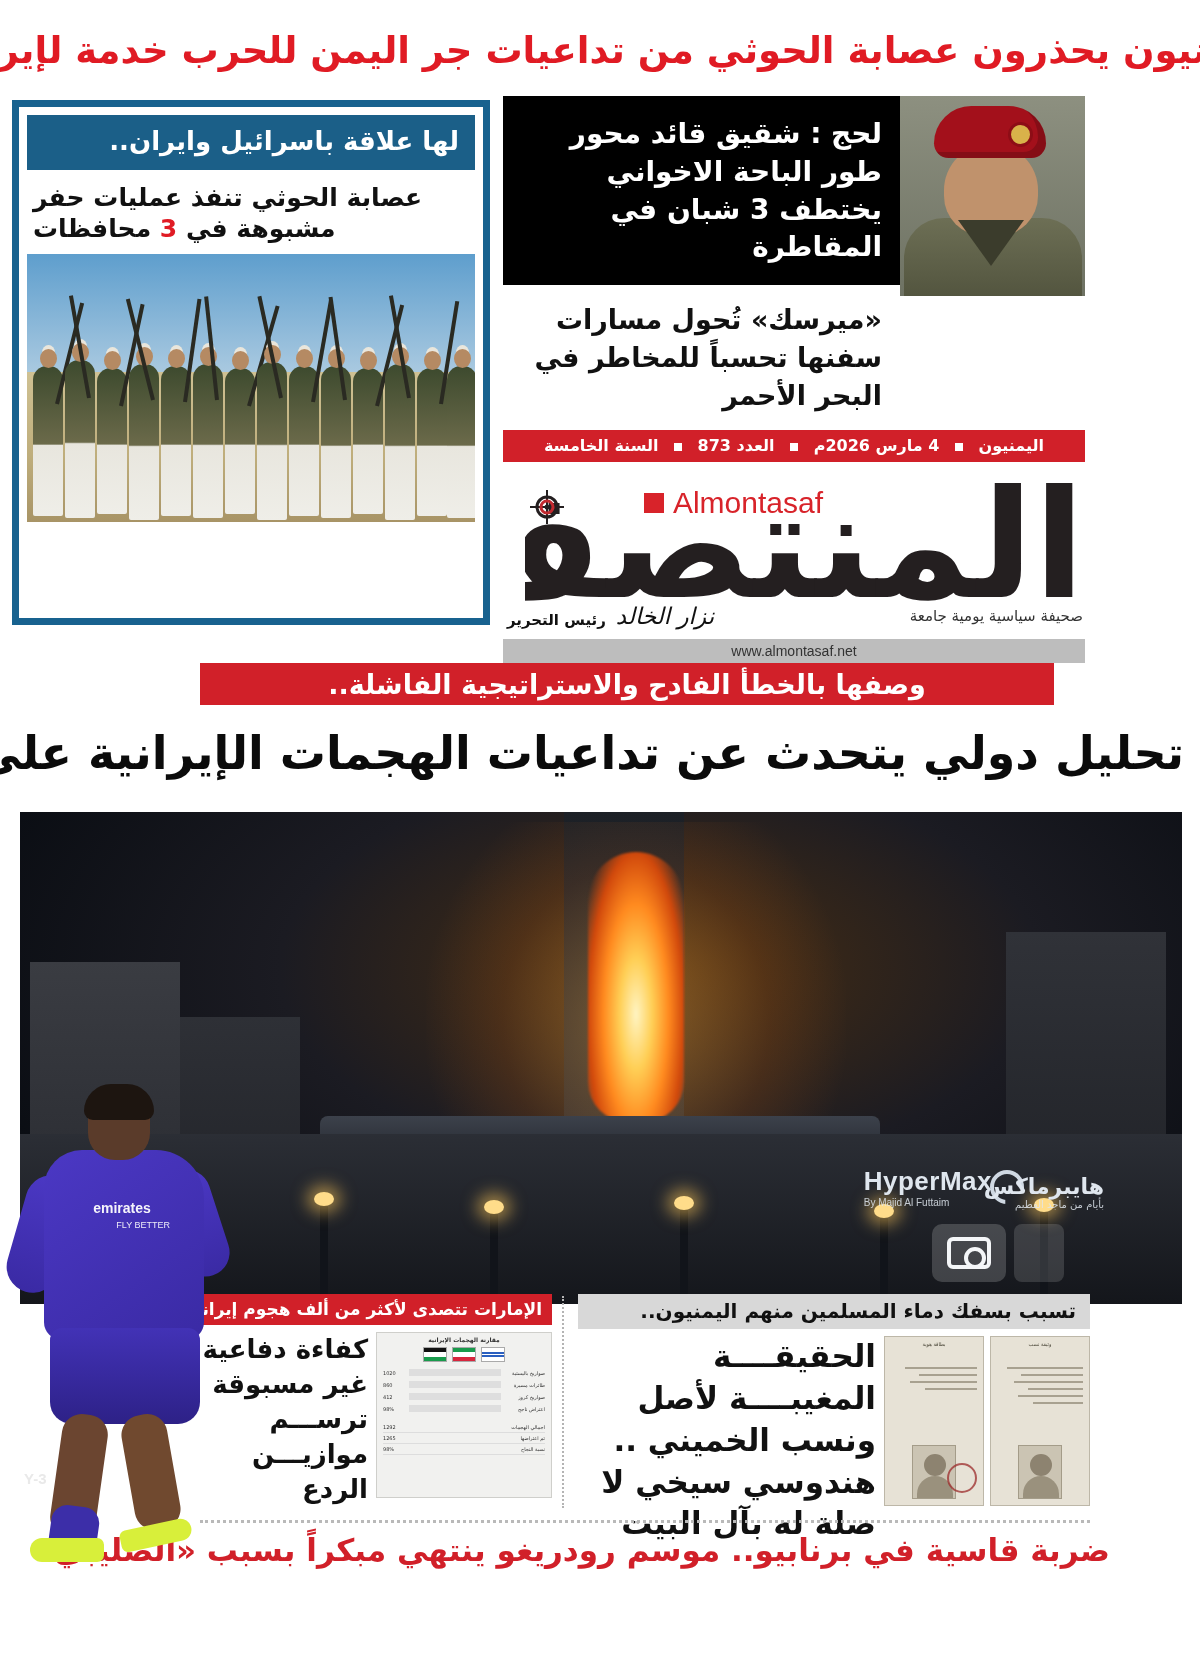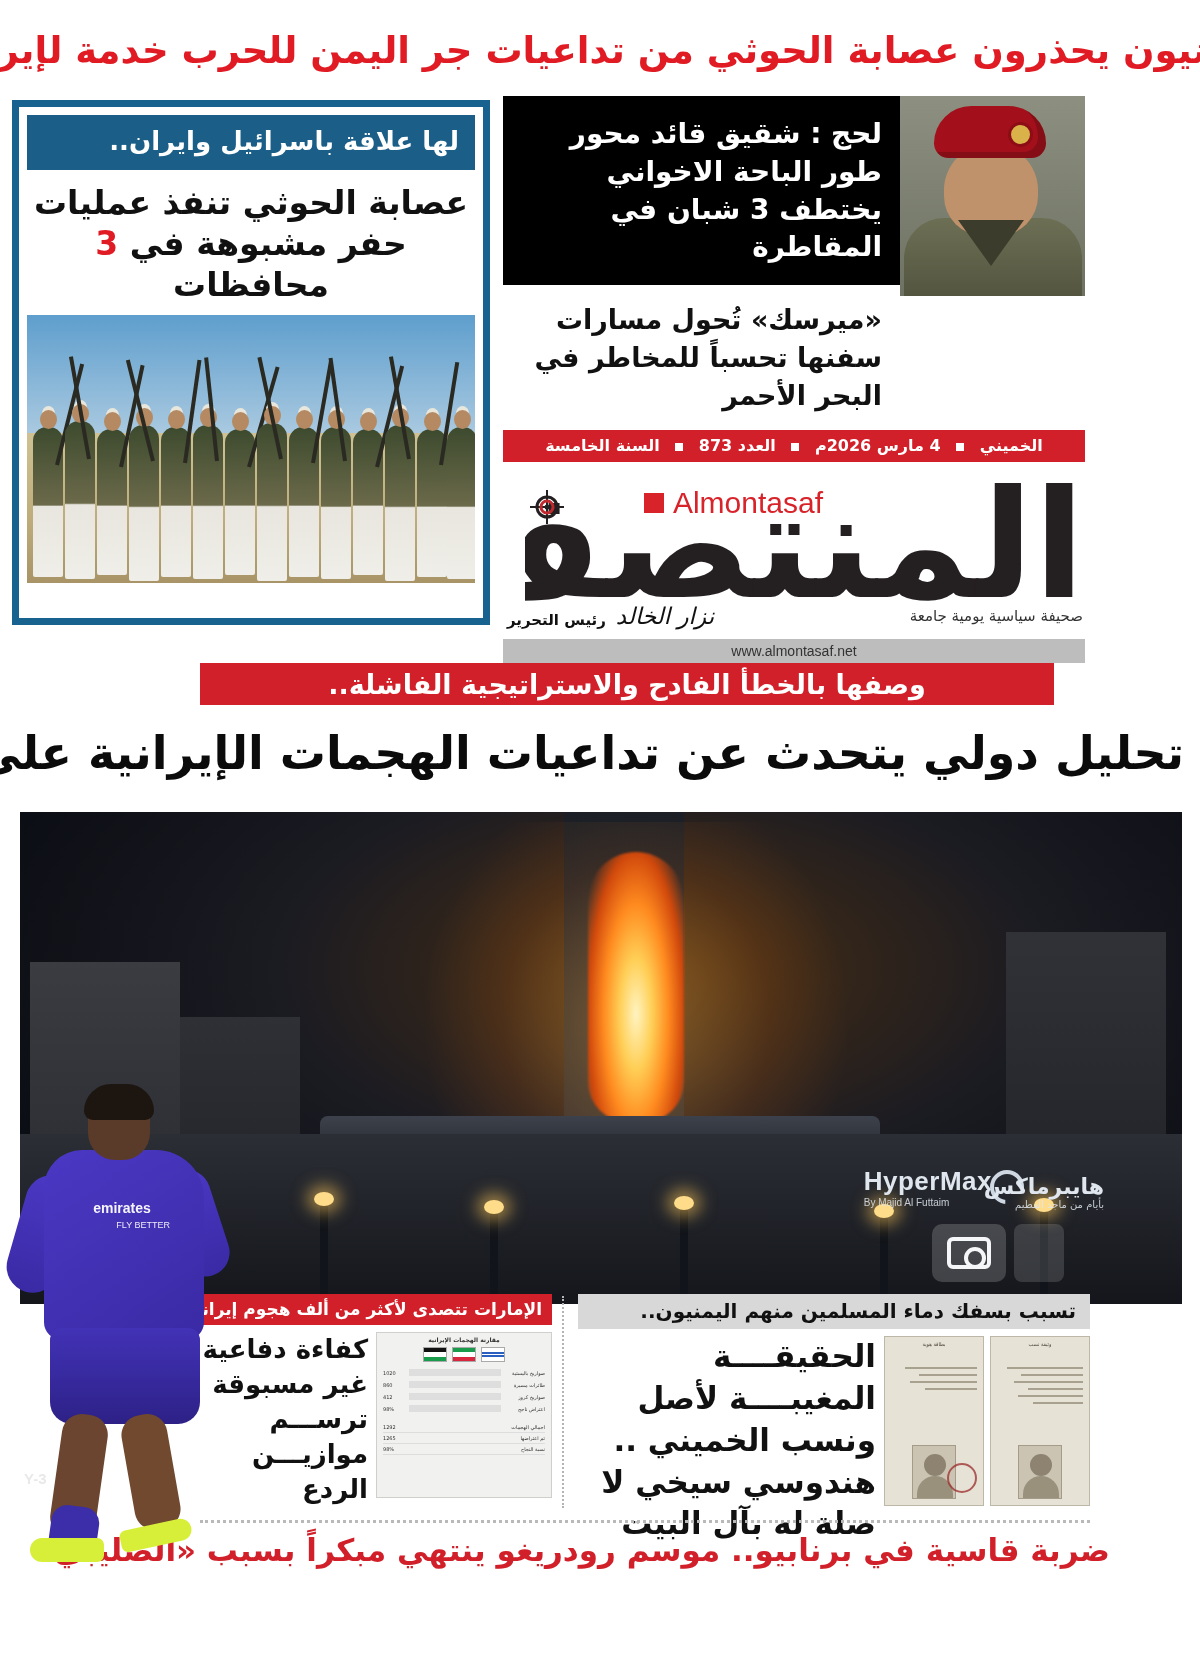--- a/index.html
+++ b/index.html
@@ -24,22 +24,22 @@
   .left-box {
     position:absolute; left:12px; top:100px; width:478px; height:525px;
     border:7px solid #18628f; background:#ffffff; padding:8px;
   }
   .lb-kicker {
     background:#1b5f88; color:#fff; font-weight:bold; font-size:26px;
     padding:12px 16px 14px; text-align:right; line-height:1.1;
     white-space:nowrap; overflow:hidden;
   }
   .lb-head {
-    margin-top:12px; color:#111; font-weight:bold; font-size:33px;
-    line-height:1.25; text-align:center; padding:0 6px;
+    margin-top:12px; color:#111; font-weight:bold; font-size:25px;
+    line-height:1.25; text-align:left; padding:0 6px;
   }
   .lb-head .num { color:#e01b24; }
   .lb-photo {
     position:relative; margin-top:10px; height:268px; width:100%;
     background:linear-gradient(#7da8c9 0%, #9fc0d8 32%, #b9a87e 46%, #cdbb8f 100%);
     overflow:hidden;
   }
   .lb-photo .sky { position:absolute; inset:0 0 56% 0;
     background:linear-gradient(#5e9ecd,#a9c9e0); }
   .lb-photo .ground { position:absolute; left:0; right:0; bottom:0; height:56%;
@@ -461,21 +461,21 @@
         <div class="collar"></div>
       </div>
       <div class="rc-black">
         <div class="txt">لحج : شقيق قائد محور طور الباحة الاخواني يختطف 3 شبان في المقاطرة</div>
       </div>
     </div>
 
     <div class="rc-second">«ميرسك» تُحول مسارات سفنها تحسباً للمخاطر في البحر الأحمر</div>
 
     <div class="date-bar">
-      <span>الخميني</span>
+      <span>اليمنيون</span>
       <span class="sq"></span>
       <span>4 مارس 2026م</span>
       <span class="sq"></span>
       <span>العدد 873</span>
       <span class="sq"></span>
       <span>السنة الخامسة</span>
     </div>
 
     <div class="masthead">
       <div class="mh-logo">المنتصف</div>

